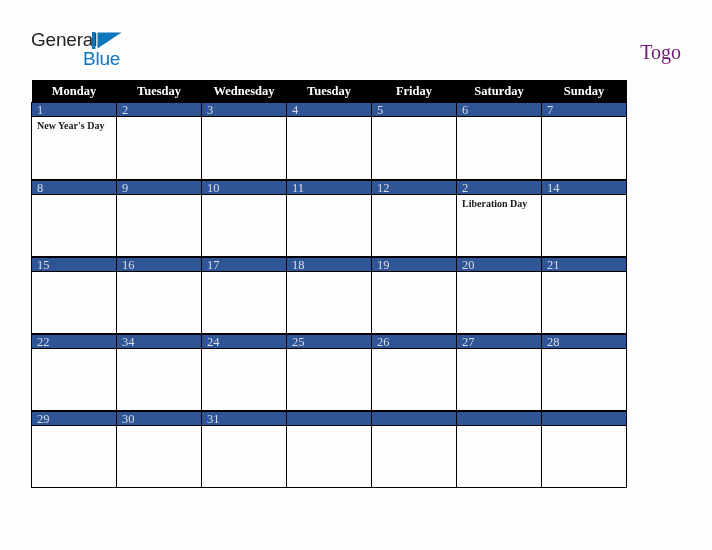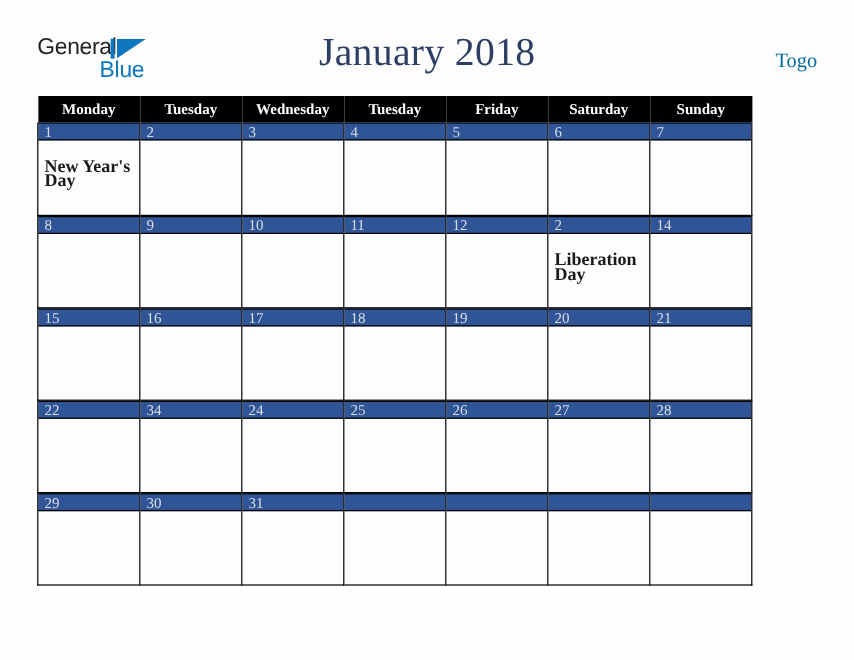--- a/index.html
+++ b/index.html
@@ -57,22 +57,22 @@
     width: 712px;
     text-align: center;
     font-size: 33px;
     color: #2c3e63;
     font-family: "Liberation Serif", serif;
     letter-spacing: 0.3px;
   }
   #region-label {
     position: absolute;
     right: 31px; top: 41px;
-    font-size: 17px;
-    color: #0369a1;
+    font-size: 20px;
+    color: #701a75;
     font-family: "Liberation Serif", serif;
   }
 
   
   #calendar {
     position: absolute;
     left: 31px; top: 80px;
     width: 650px;
   }
   table.cal {
@@ -106,23 +106,23 @@
     font-family: "Liberation Serif", serif;
     font-size: 12.5px;
     height: 15px;
     line-height: 15px;
     padding-left: 5px;
     border-top: 1px solid #000;
     border-bottom: 1px solid #000;
   }
   .daynum.blank { color: transparent; }
   .events {
-    padding: 16px 4px 0 5px;
-    font-family: "Liberation Serif", serif;
-    font-size: 15px;
+    padding: 3px 4px 0 5px;
+    font-family: "Liberation Serif", serif;
+    font-size: 10px;
     font-weight: bold;
     color: #1a1a1a;
     line-height: 12px;
   }
 </style>
 </head>
 <body>
 
 <div id="page">
 
@@ -132,21 +132,20 @@
       <span id="logo-general">General</span>
       <span id="logo-mark">
         <svg width="31" height="17" viewBox="0 0 31 17" xmlns="http://www.w3.org/2000/svg">
           <rect x="0" y="0" width="3.5" height="17" fill="#0e76bc"></rect>
           <polygon points="5.5,0.5 29.5,0.5 5.5,16.5" fill="#0e76bc"></polygon>
         </svg>
       </span>
       <span id="logo-blue">Blue</span>
     </div>
 
-    <div id="cal-title">January 2018</div>
     <div id="region-label">Togo</div>
   </div>
 
   <div id="calendar">
     <table class="cal">
       <thead>
         <tr id="weekday-row">
             <th>Monday</th>
             <th>Tuesday</th>
             <th>Wednesday</th>

